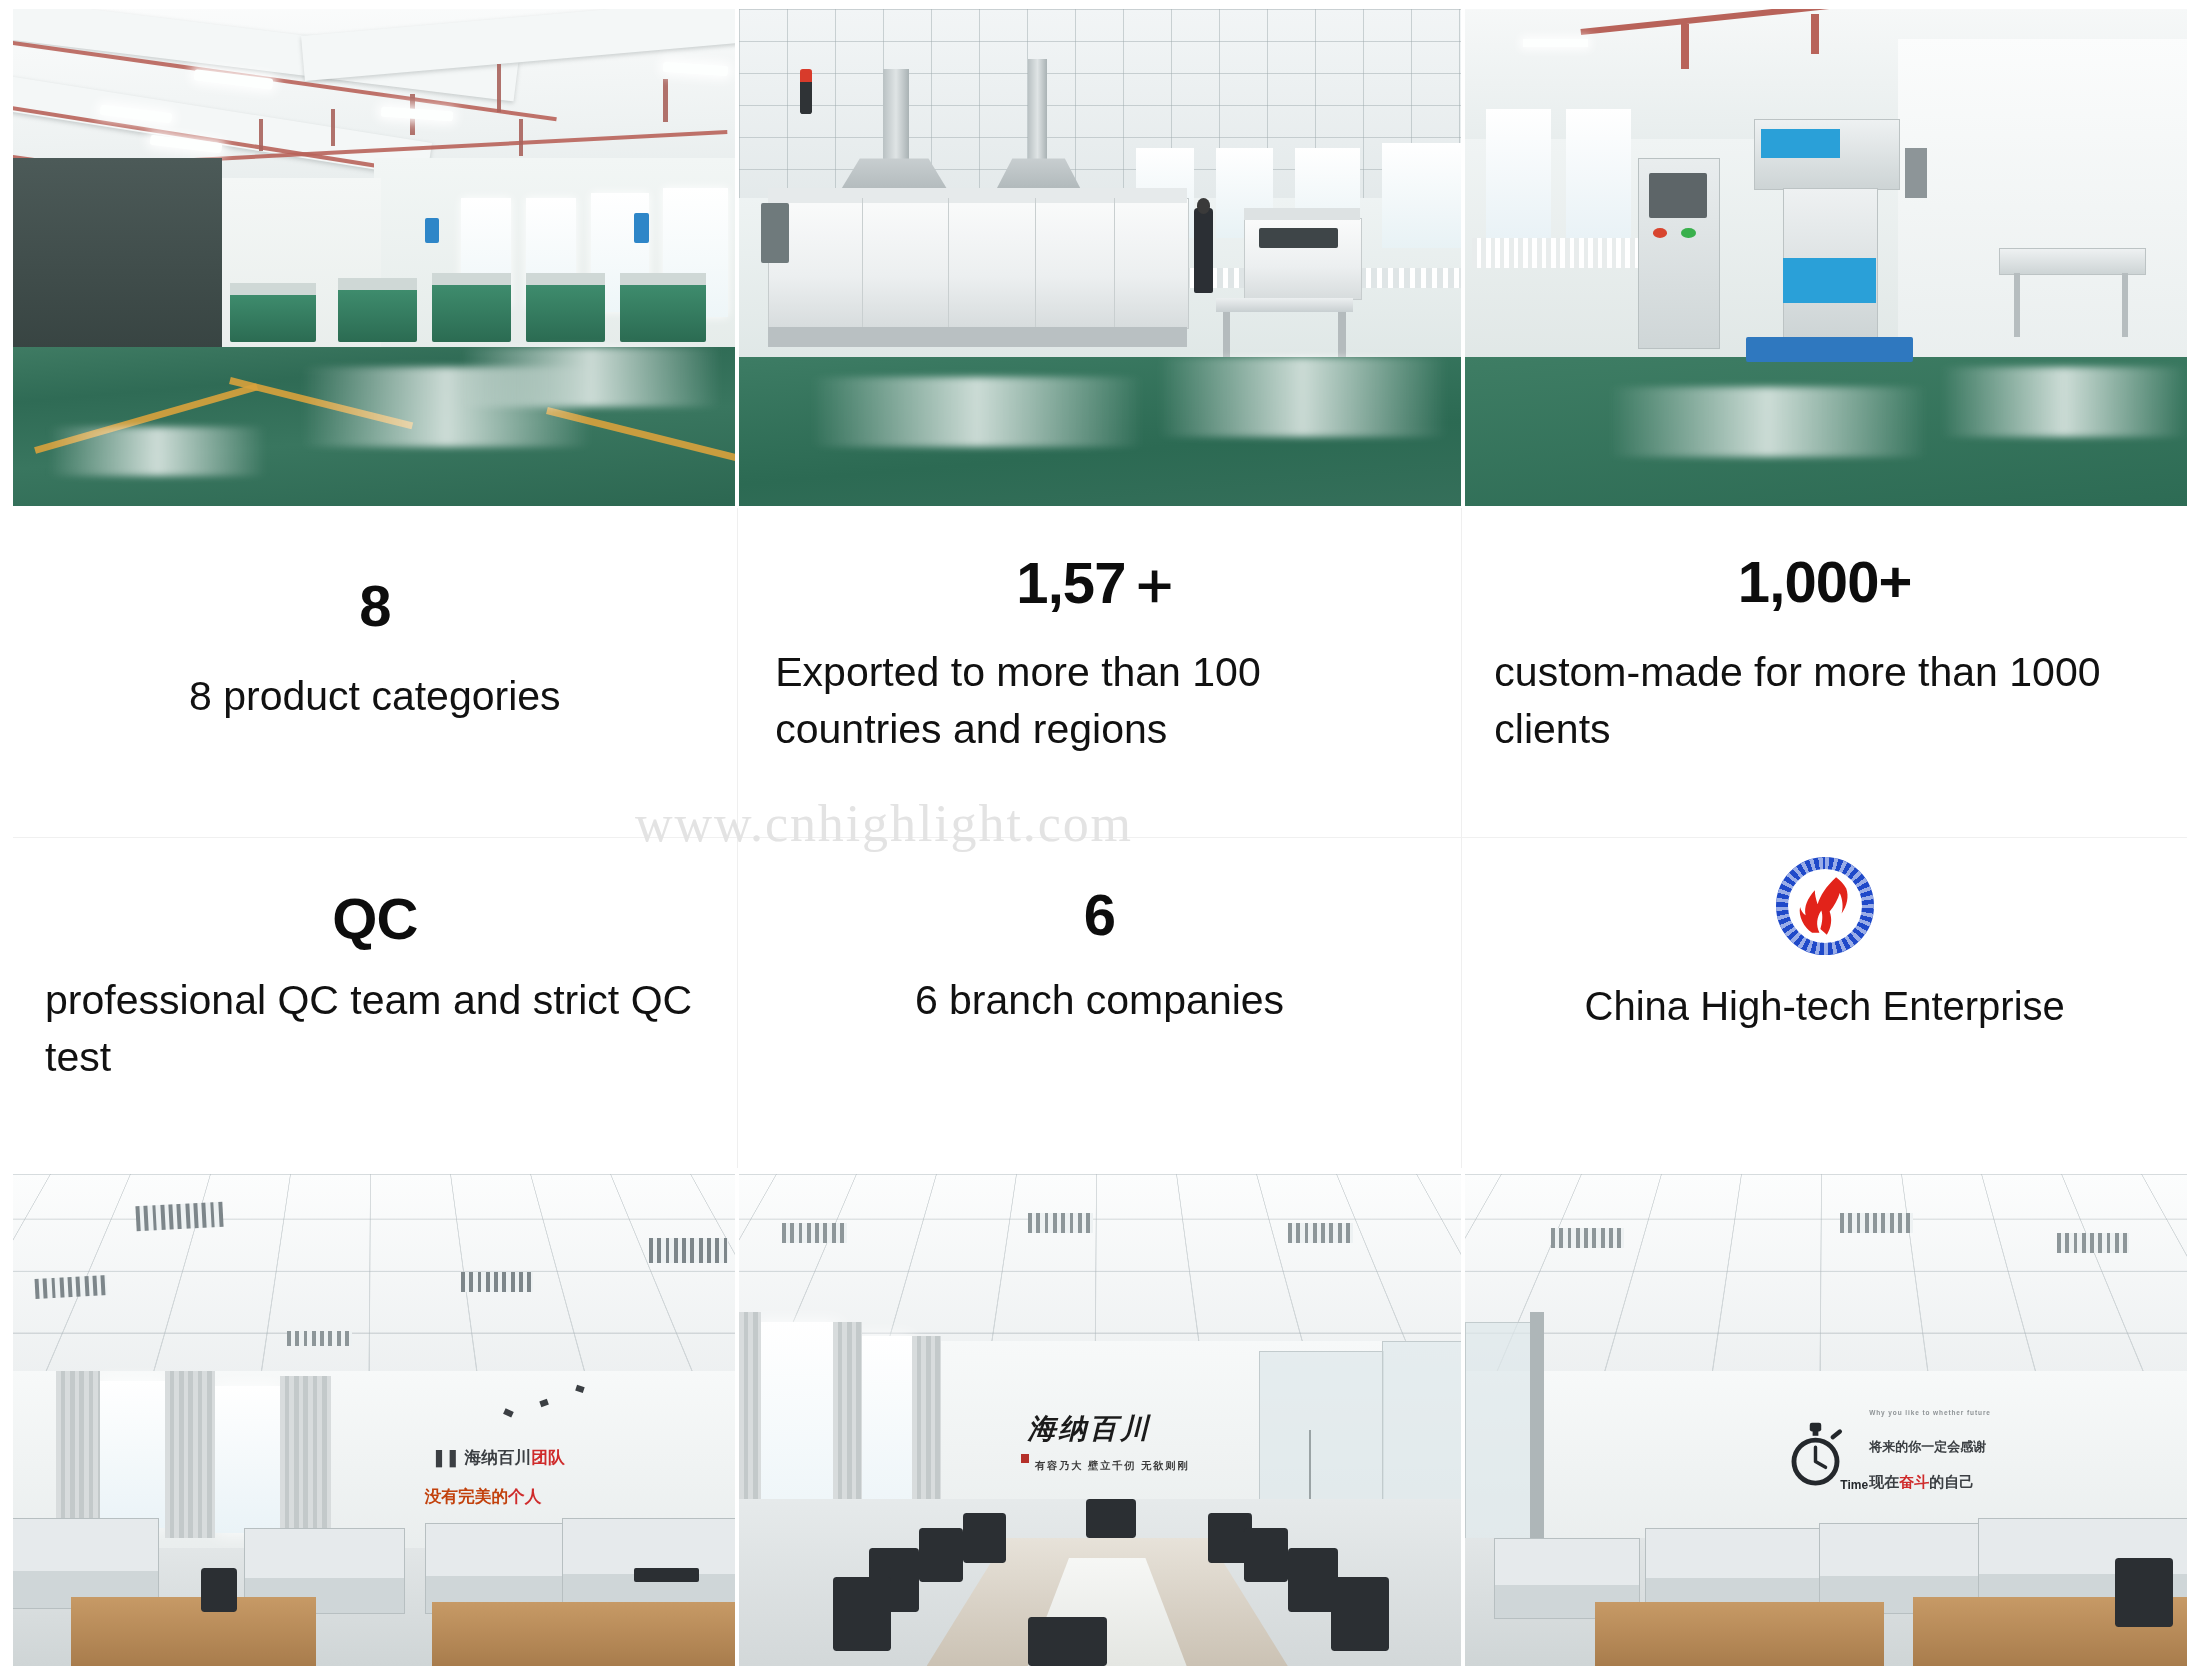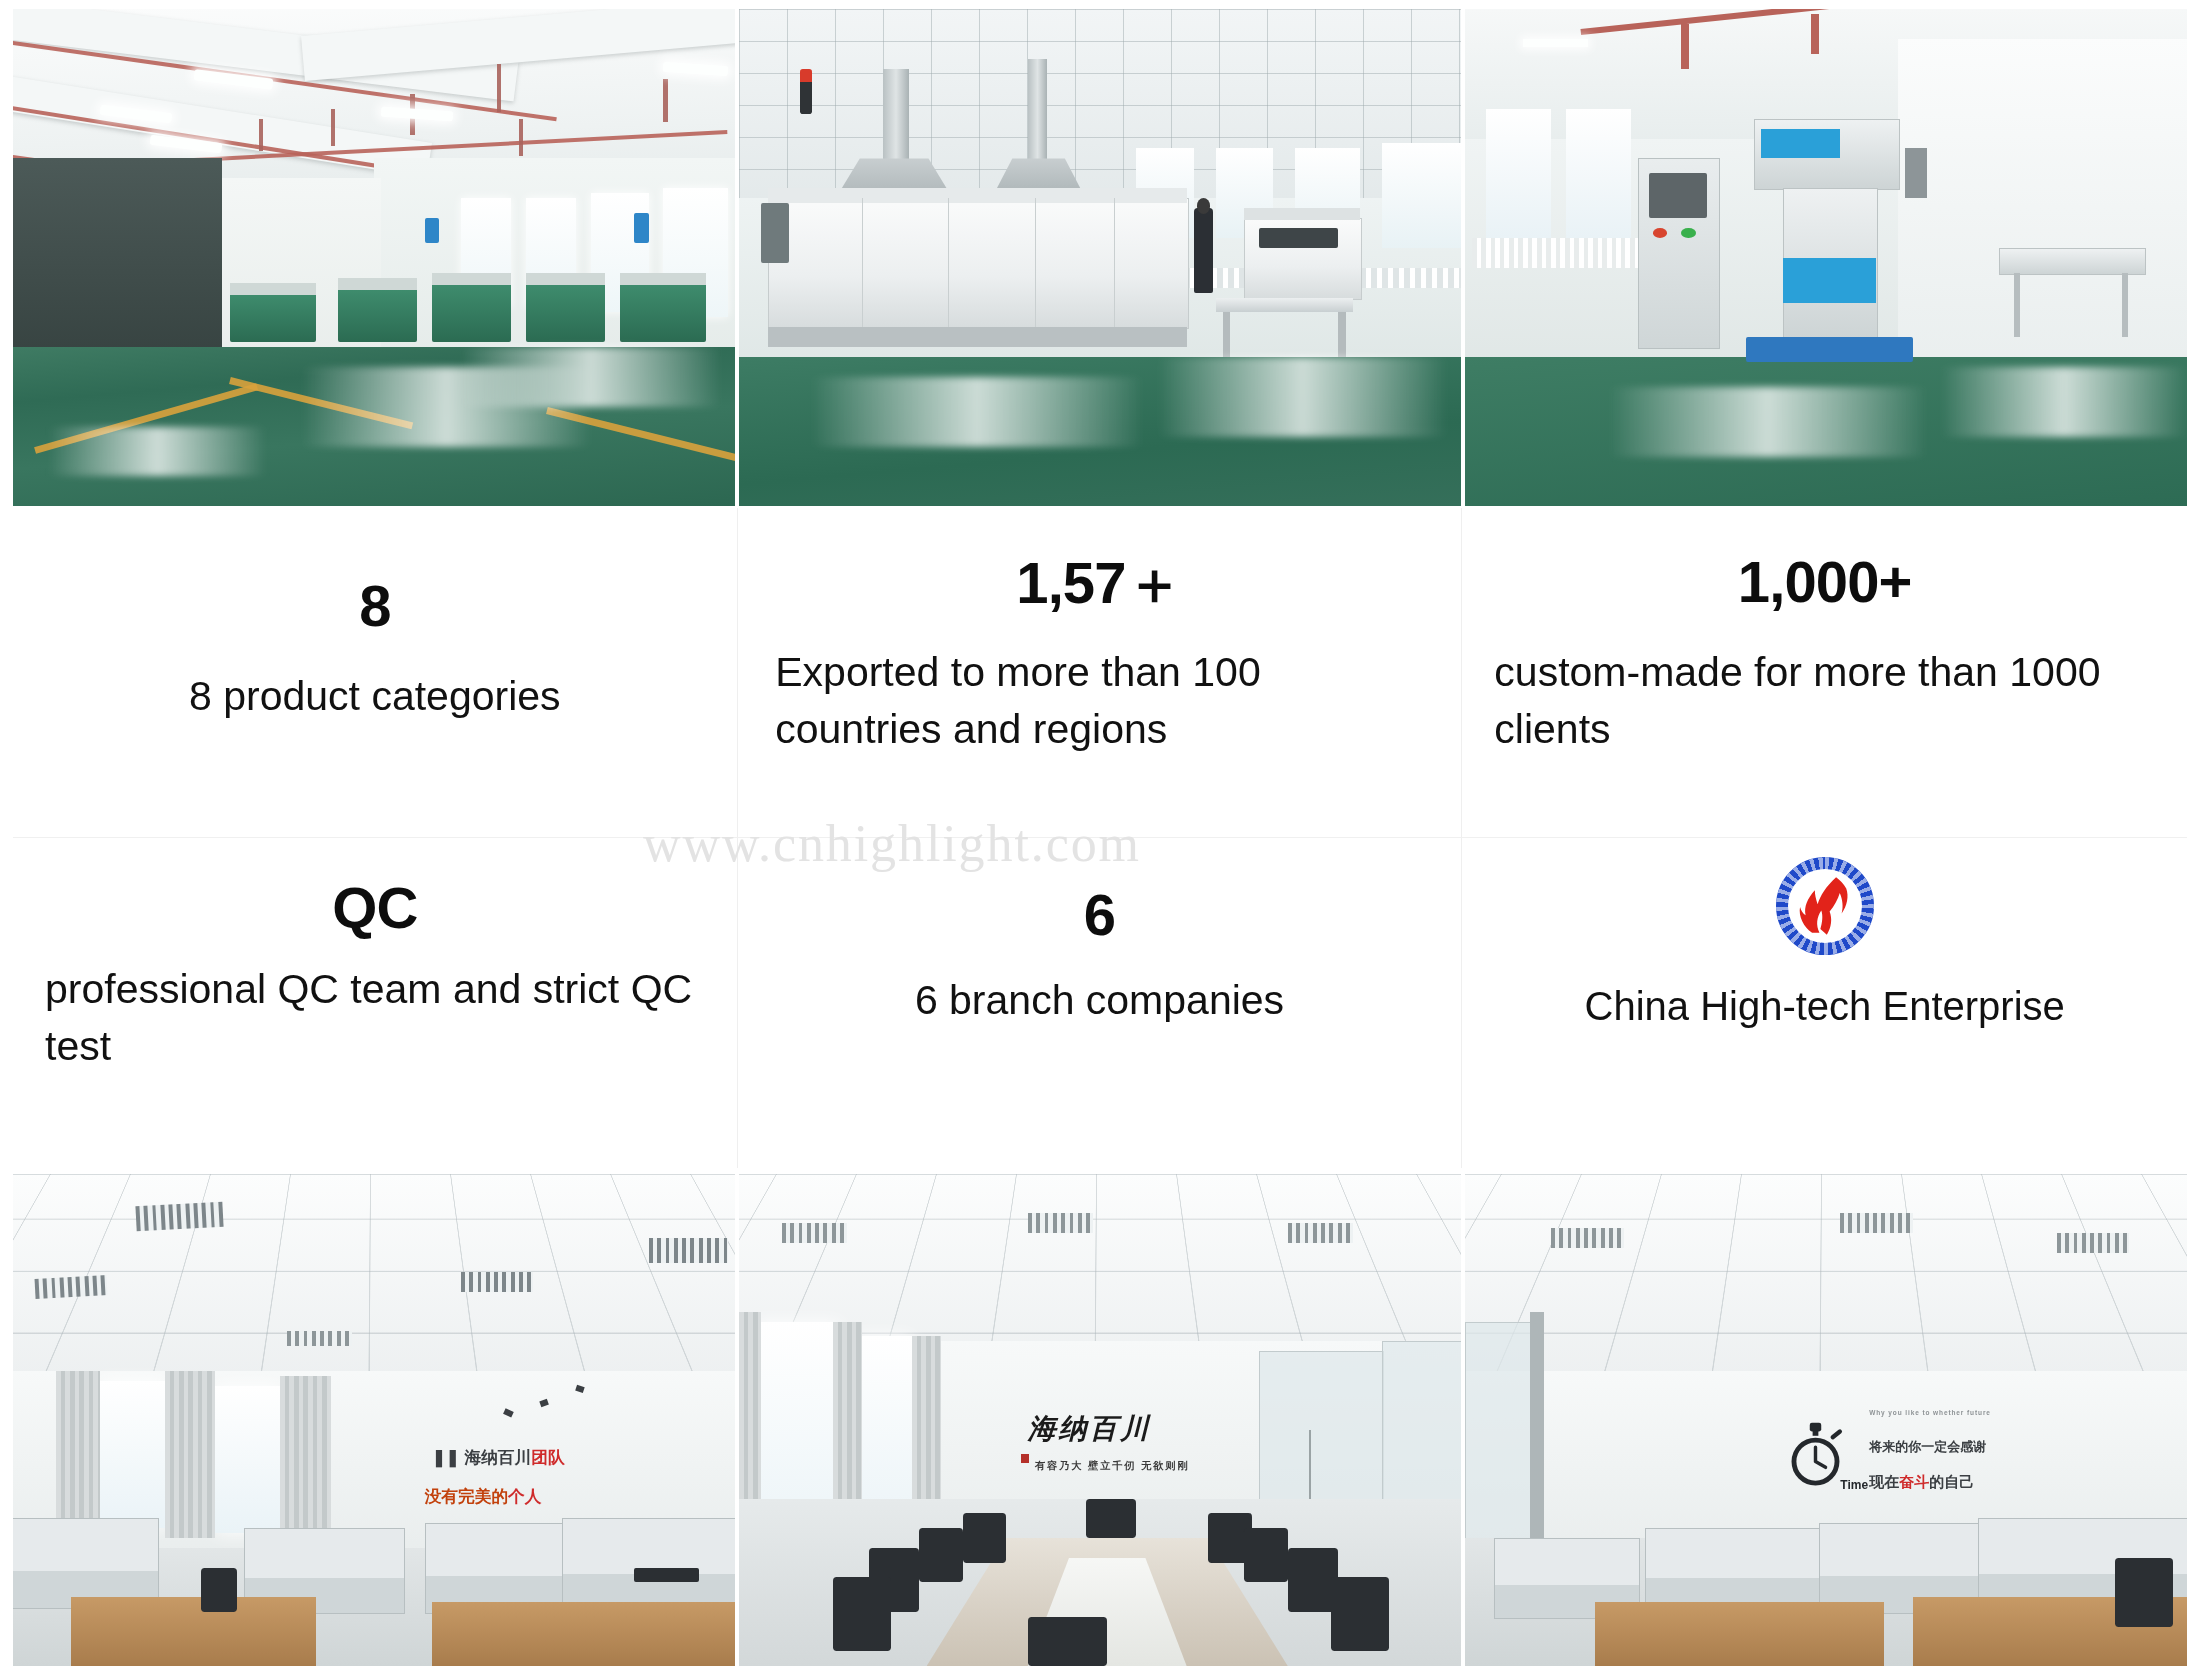--- a/index.html
+++ b/index.html
@@ -92,40 +92,40 @@
   .big{font-size:58px;font-weight:700;color:#0d0d0d;letter-spacing:-0.9px;line-height:1;}
   .big.r1{margin-top:61px;}
   .big.r2{margin-top:45px;}
   .desc{font-size:41px;color:#111;line-height:1.38;text-align:center;font-weight:400;}
   .c1.r1 .big{margin-top:69px;}
   .c1.r1 .desc{margin-top:33px;text-align:left;}
   .c2.r1 .big{margin-top:46px;}
   .c2.r1 .desc{margin-top:32px;text-align:left;padding-left:5.6px;}
   .c3.r1 .big{margin-top:45px;}
   .c3.r1 .desc{margin-top:33px;text-align:left;}
-  .c1.r2 .big{margin-top:41px;}
+  .c1.r2 .big{margin-top:52px;}
   .c1.r2 .desc{margin-top:24px;text-align:left;}
   .c2.r2 .big{margin-top:48px;}
   .c2.r2 .desc{margin-top:28px;text-align:center;}
   .c3.r2 .desc{margin-top:24px;font-size:40px;}
 
   
   .logo{width:98px;height:98px;position:relative;margin-top:18.6px;}
   .logo .ring{position:absolute;inset:0;border-radius:50%;
      border:12px solid #1f49c9;box-sizing:border-box;}
   .logo .ring::after{content:"";position:absolute;inset:-12px;border-radius:50%;
      background:repeating-conic-gradient(from 0deg,rgba(255,255,255,.55) 0deg 5deg,rgba(255,255,255,0) 5deg 11deg);
      mask:radial-gradient(circle,transparent 35px,#000 36px,#000 49px,transparent 50px);
      -webkit-mask:radial-gradient(circle,transparent 35px,#000 36px,#000 49px,transparent 50px);}
   .logo .flame{position:absolute;left:50%;top:50%;transform:translate(-50%,-50%);width:54px;height:61px;}
 
   
-  .wm{position:absolute;left:12px;top:794px;width:1760px;text-align:center;
+  .wm{position:absolute;left:4px;top:794px;width:1760px;text-align:center;
       font-family:"Liberation Serif",serif;font-size:52px;color:#e3e3e3;letter-spacing:1.9px;
-      pointer-events:none;user-select:none;white-space:nowrap;margin-top:20px;}
+      pointer-events:none;user-select:none;white-space:nowrap;}
 </style>
 </head>
 <body>
 
 <div class="page">
 
   <div class="photo-row top">
 
     <div class="photo">
       <div class="ph-layer f1-ceil"></div>

